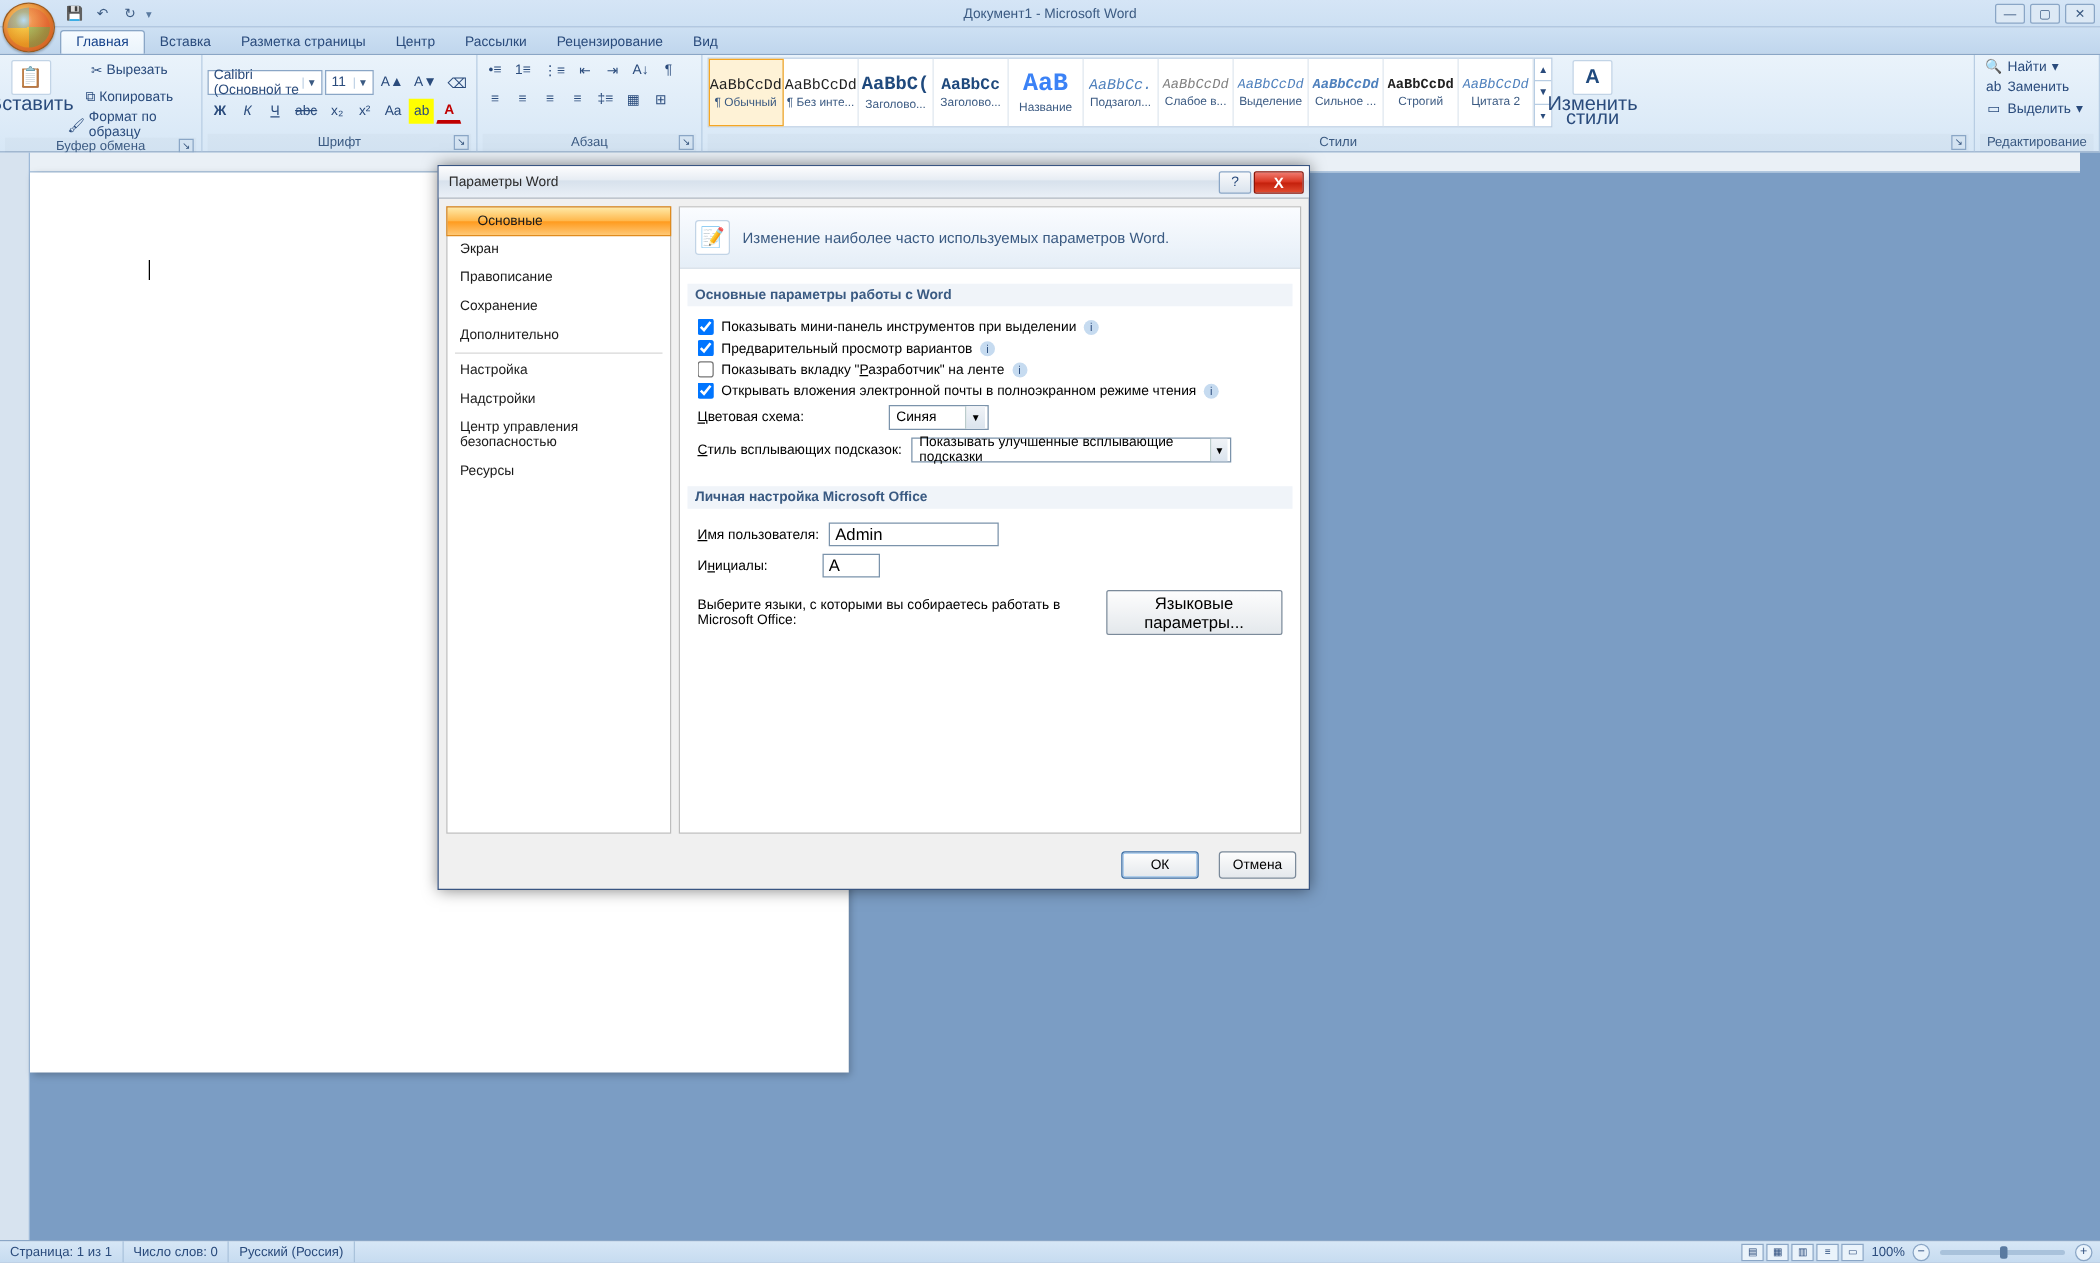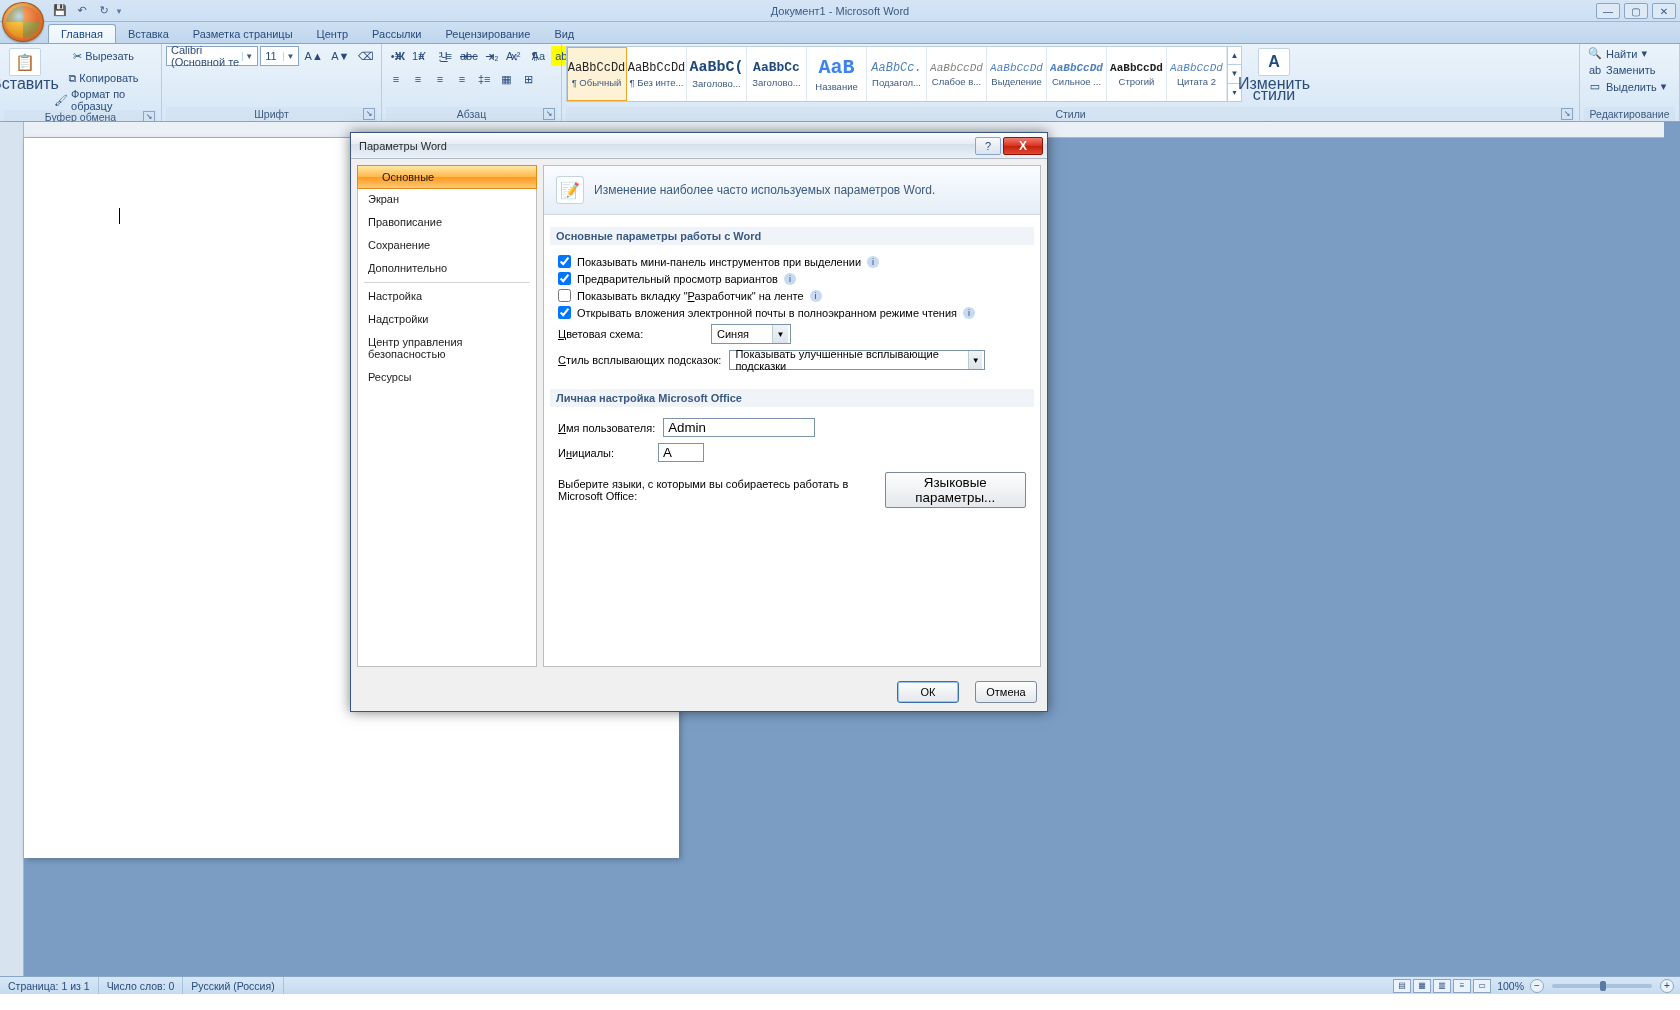--- a/index.html
+++ b/index.html
@@ -52,21 +52,21 @@
 .edit-ic { width:14px; text-align:center; }
 
 
 .workspace { position:absolute; top:122px; left:0; right:0; bottom:18px; background: #7b9dc4; }
 .ruler-h { height:16px; background:#eaf0f6; border-bottom:1px solid #9db9d8; position:absolute; left:24px; right:16px; top:0;}
 .ruler-v { width:24px; background:#d7e3ef; position:absolute; left:0; top:0; bottom:0; border-right:1px solid #9db9d8;}
 .page { position:absolute; left:24px; top:16px; width:655px; height:720px; background:#fff; box-shadow: 2px 2px 6px rgba(0,0,0,.25);}
 .cursor { position:absolute; left:95px; top:70px; width:1px; height:16px; background:#000;}
 
 
-.statusbar { position:absolute; bottom:16px; left:0; right:0; height:18px; background:linear-gradient(#d7e7f6,#c6dbf0); border-top:1px solid #8aa6c6; display:flex; align-items:center; font-size:10.5px; color:#2a4b7c; }
+.statusbar { position:absolute; bottom:0; left:0; right:0; height:18px; background:linear-gradient(#d7e7f6,#c6dbf0); border-top:1px solid #8aa6c6; display:flex; align-items:center; font-size:10.5px; color:#2a4b7c; }
 .sb-cell { padding:0 8px; border-right:1px solid #a9c2db; height:100%; display:flex; align-items:center;}
 .sb-right { margin-left:auto; display:flex; align-items:center; gap:2px; padding-right:6px;}
 .view-btn { width:18px; height:14px; border:1px solid #8aa6c6; background:#eaf3fb; font-size:8px; display:flex; align-items:center; justify-content:center; cursor:pointer;}
 .zoom-slider { width:100px; height:4px; background:#a9c2db; position:relative; margin:0 6px; border-radius:2px;}
 .zoom-slider .thumb { position:absolute; left:48px; top:-3px; width:6px; height:10px; background:#5a7aa0; border-radius:2px;}
 .zm { width:14px; height:14px; border:1px solid #8aa6c6; border-radius:7px; font-size:10px; line-height:12px; text-align:center; cursor:pointer; background:#eaf3fb; color:#2a4b7c;}
 
 
 .dialog { position:absolute; left:350px; top:132px; width:698px; height:580px; background:#f0f0f0; border:1px solid #395582; box-shadow:0 0 12px rgba(0,0,0,.5); display:flex; flex-direction:column; font-size:11px;}
 .dlg-title { height:26px; background:linear-gradient(#fdfdfe,#e6ecf3 45%,#d7e1ec 46%,#eaf0f7); display:flex; align-items:center; padding:0 4px 0 8px; color:#2a2a2a; border-bottom:1px solid #b0b8c2;}
@@ -139,21 +139,21 @@
       <div class="smallrows">
         <div class="smallbtn"><span>✂</span>&nbsp;<span>Вырезать</span></div>
         <div class="smallbtn"><span>⧉</span>&nbsp;<span>Копировать</span></div>
         <div class="smallbtn"><span>🖌</span>&nbsp;<span>Формат по образцу</span></div>
       </div>
     </div>
     <div class="rgroup-label"><span>Буфер обмена</span><span class="launcher">↘</span></div>
   </div>
 
   <div class="rgroup" style="width:220px">
-    <div class="rgroup-body" style="flex-direction:row; gap:13px; width:100%;">
+    <div class="rgroup-body" style="flex-direction:column; gap:3px; width:100%;margin-top:10px;">
       <div class="smallrow" style="width:100%;">
         <div class="combo" style="width:100px">
             <span>Calibri (Основной те</span>
             <span class="dd">▼</span>
           </div>
         <div class="combo" style="width:42px">
             <span>11</span>
             <span class="dd">▼</span>
           </div>
         <div class="smallbtn">A▲</div>
@@ -362,21 +362,21 @@
           <div class="dd-ctrl" style="width:256px">
               <span>Показывать улучшенные всплывающие подсказки</span>
               <span class="ar">▼</span>
             </div>
         </div>
       </div>
       <div class="dlg-section">
         <div class="sec-title">Личная настройка Microsoft Office</div>
         <div class="form-row">
           <label style="min-width:92px"><span class="u">И</span>мя пользователя:</label>
-          <input class="txt-ctrl" style="width: 152px;" value="Admin">
+          <input class="txt-ctrl" style="width: 136px;" value="Admin">
         </div>
         <div class="form-row">
           <label style="min-width:92px">И<span class="u">н</span>ициалы:</label>
           <input class="txt-ctrl" style="width: 46px;" value="A">
         </div>
         <div class="form-row" style="gap:12px; margin-top:4px;">
           <label class="wide">Выберите языки, с которыми вы собираетесь работать в Microsoft Office:</label>
           <button class="lang-btn">Языковые параметры...</button>
         </div>
       </div>

